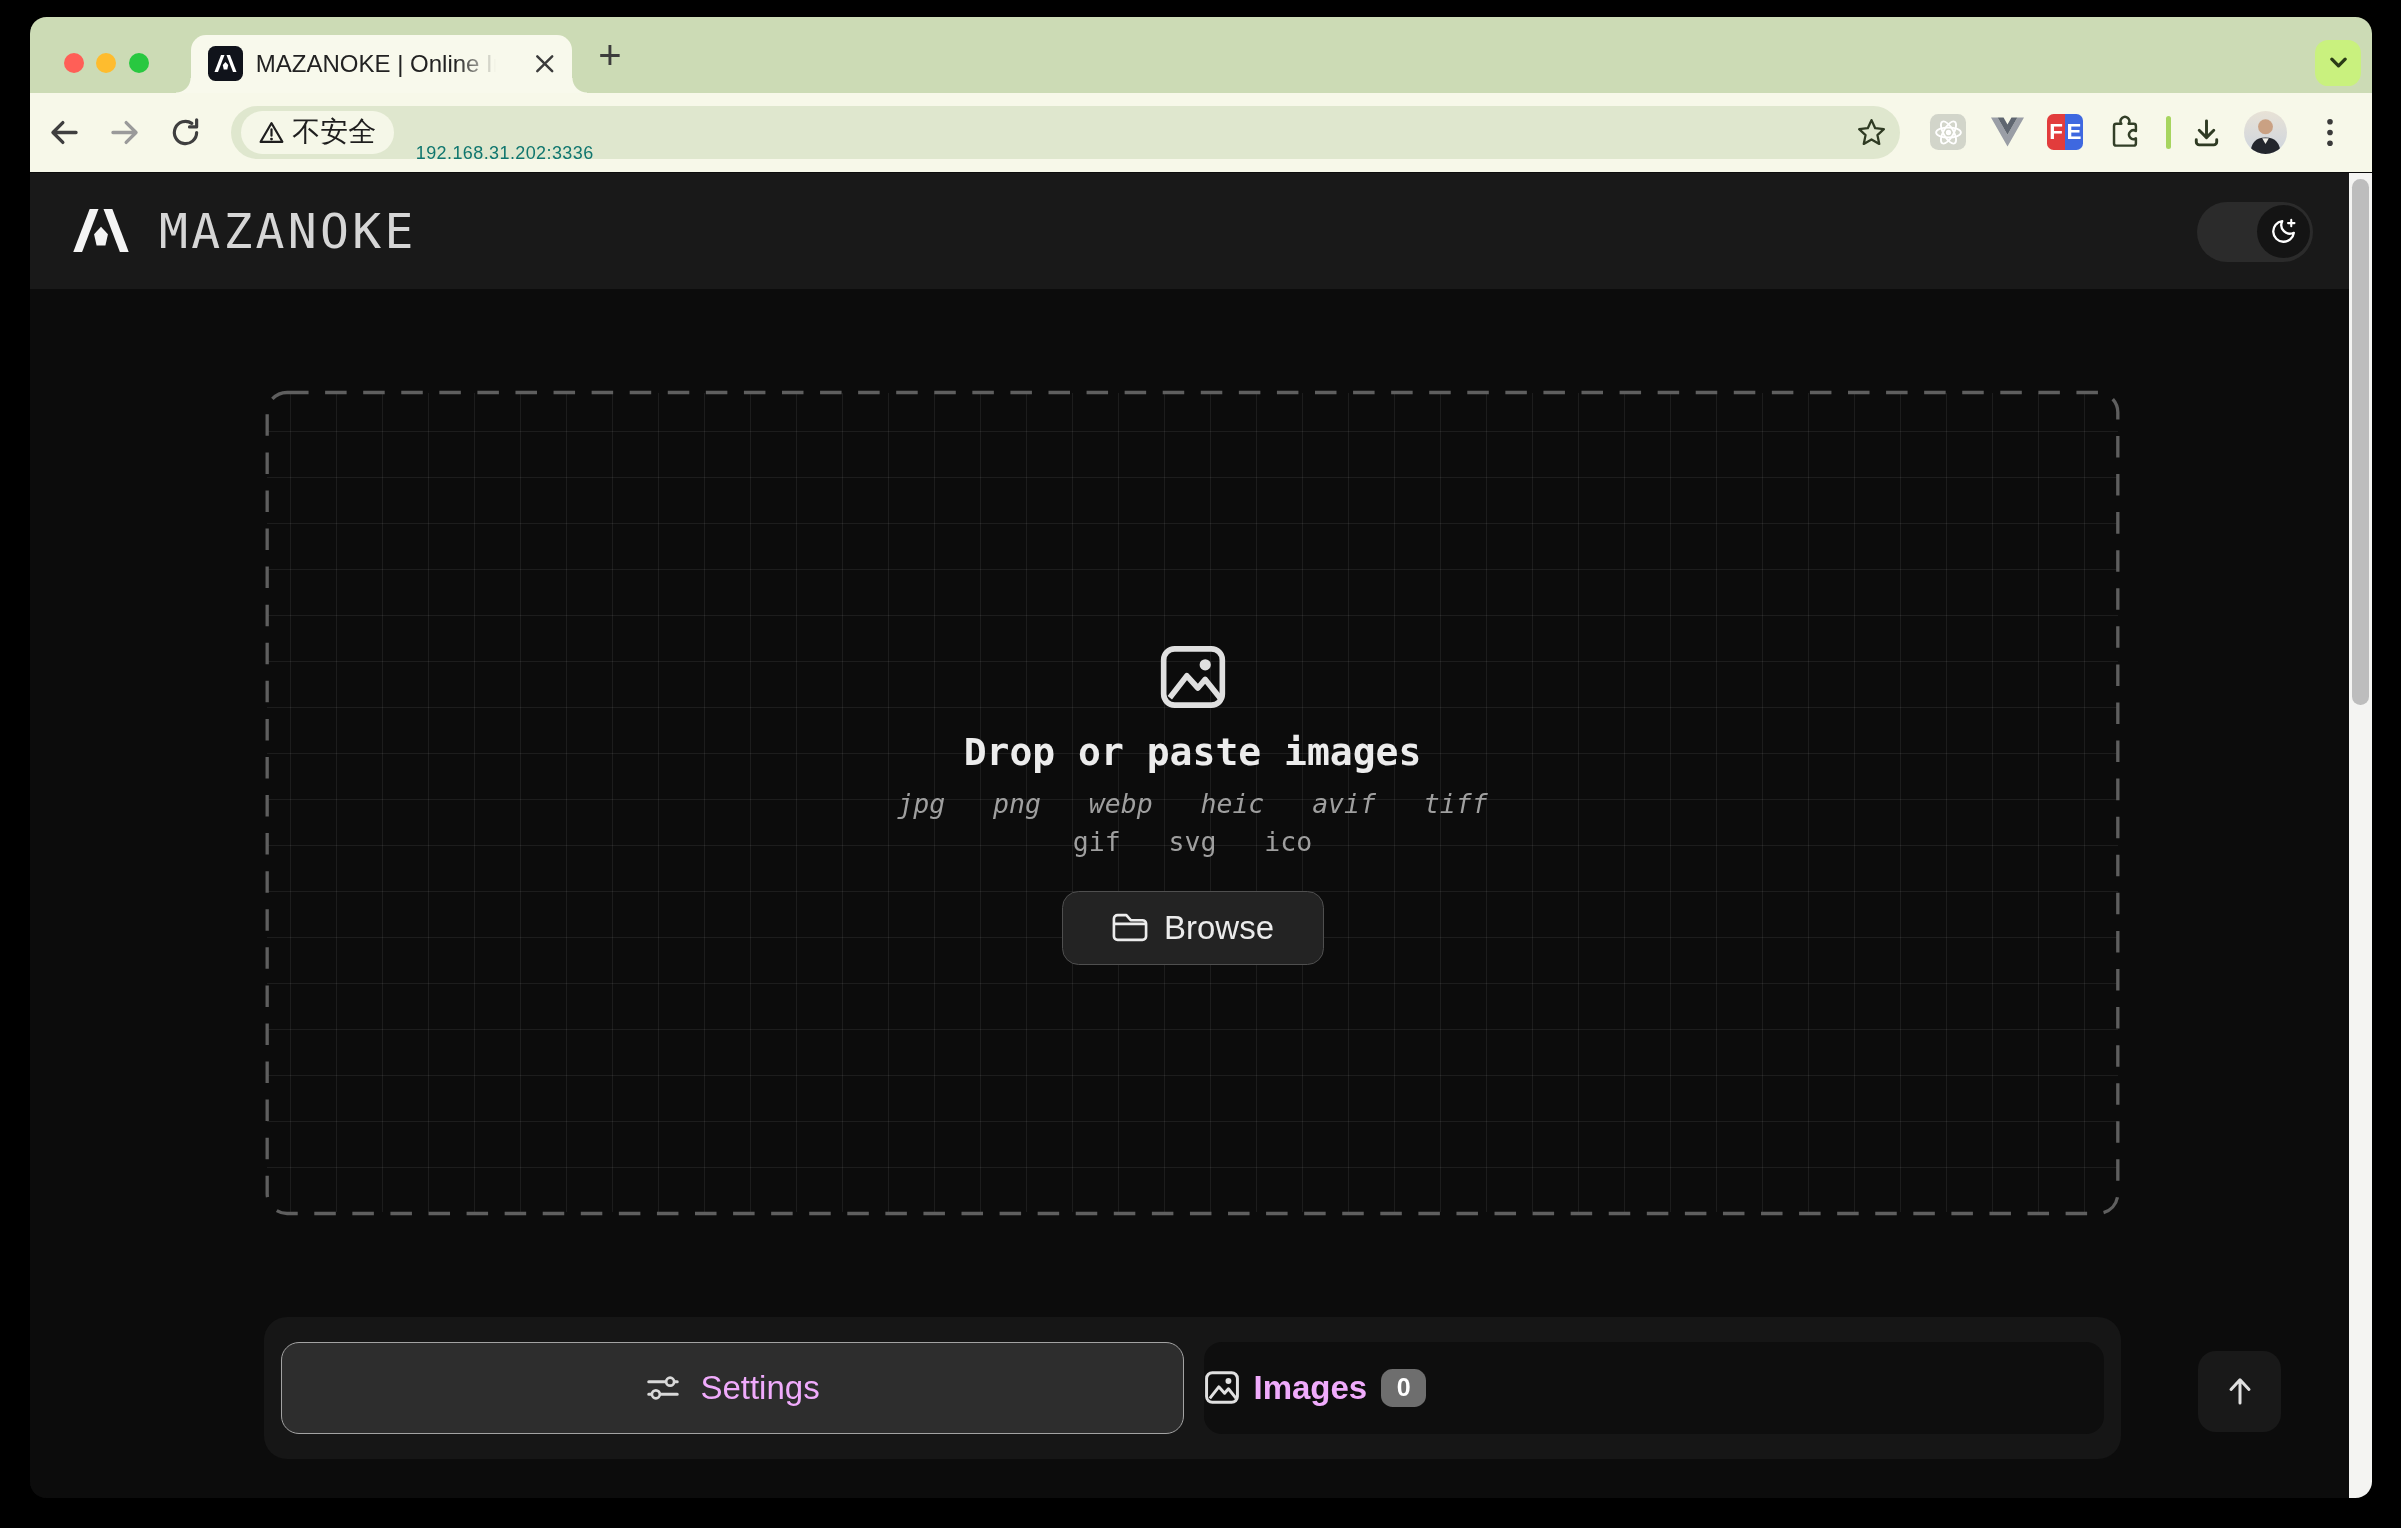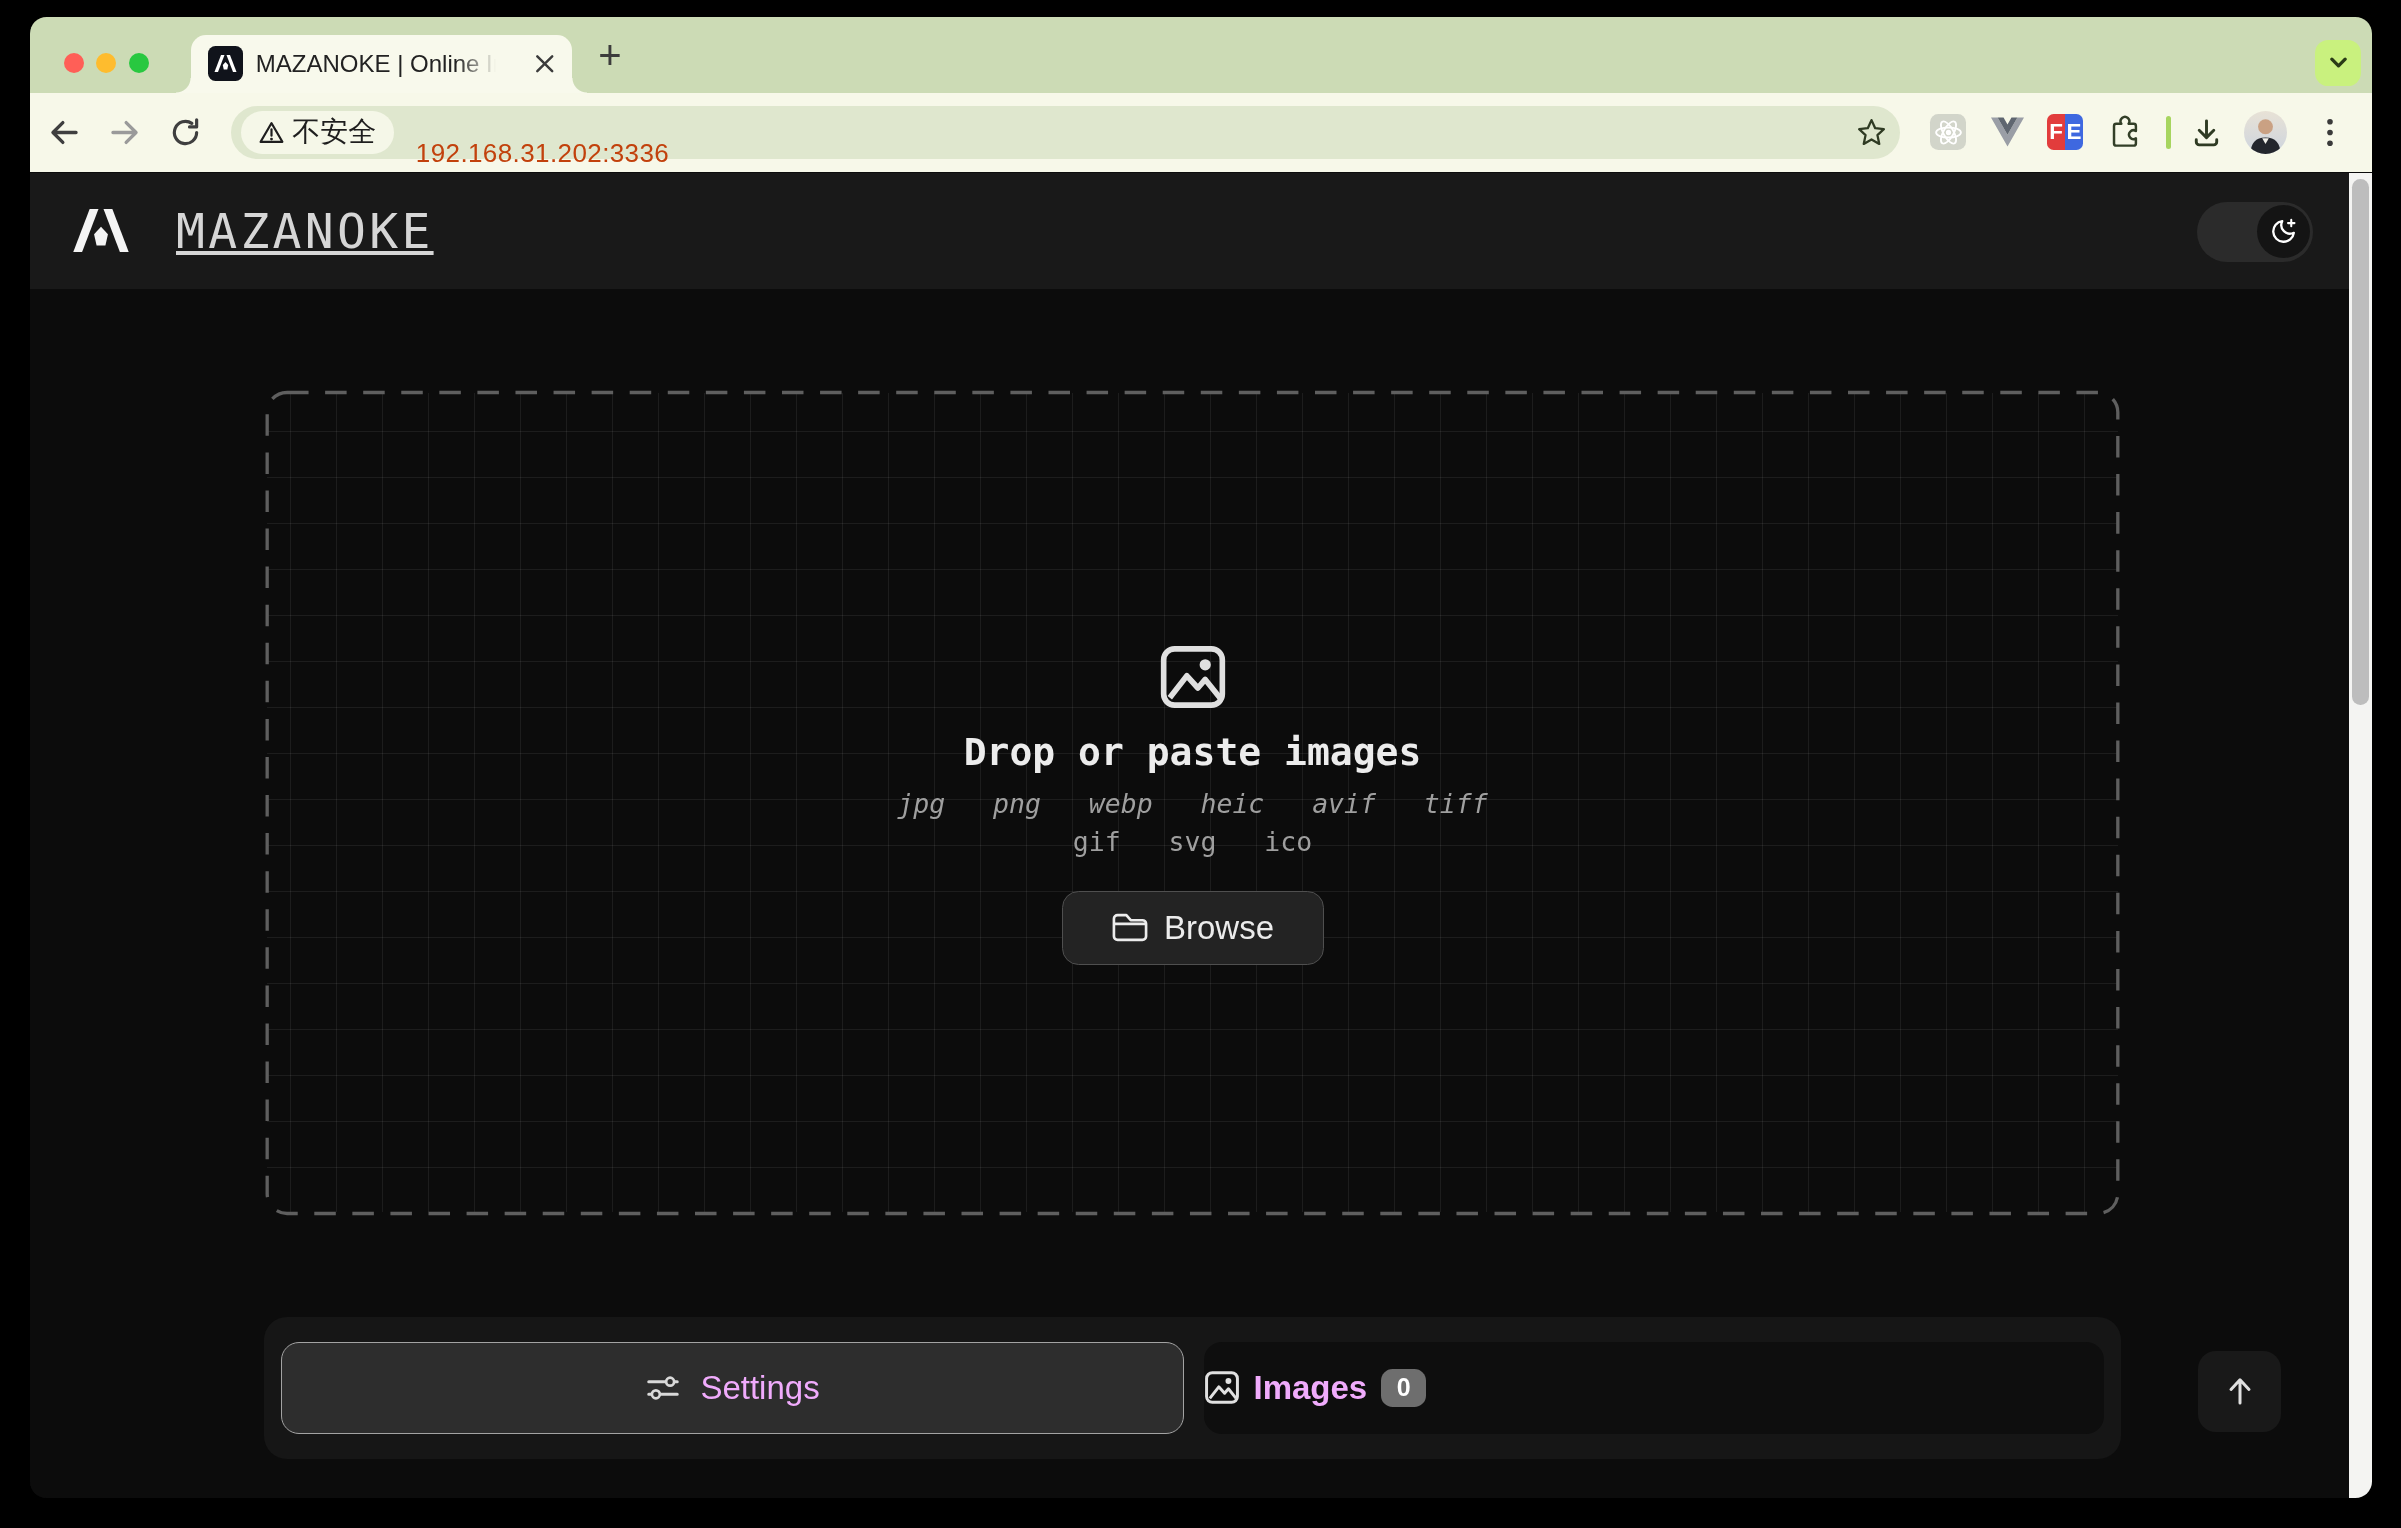--- a/index.html
+++ b/index.html
@@ -34,38 +34,38 @@
             border-radius:13.2px; background:#c9f17e; display:flex; align-items:center; justify-content:center; }
 
   
   .toolbar { position:absolute; left:0; top:76px; width:100%; height:79px; background:#f7f8e9; }
   .nav-ico { position:absolute; top:21.5px; width:36px; height:36px; display:flex; align-items:center; justify-content:center; }
   .omnibox { position:absolute; left:201px; top:13.2px; width:1669px; height:53px; border-radius:26.5px;
              background:#dfe7ce; display:flex; align-items:center; }
   .sec-chip { margin-left:10px; height:43px; border-radius:21.5px; background:#f5f7e8;
               display:flex; align-items:center; padding:0 18px; gap:8.3px; flex:none; }
   .sec-chip span { font-size:28px; color:#1e1e1e; font-family:"DejaVu Sans", sans-serif; }
-  .url { margin-left:21.5px; font-size:26px; color:#c2410c; letter-spacing:0.4px;margin-top:43px; }
+  .url { margin-left:21.5px; font-size:18px; color:#0f766e; letter-spacing:0.4px;margin-top:43px; }
   .omni-star { position:absolute; right:11.6px; top:10px; width:33px; height:33px; }
   .ext { position:absolute; top:21.5px; width:36px; height:36px; display:flex; align-items:center; justify-content:center; }
   .react-bg { width:36px; height:36px; border-radius:8.3px; background:#d2d5ca; display:flex; align-items:center; justify-content:center; }
   .fe-box { width:36px; height:36px; border-radius:6.6px; overflow:hidden; display:flex; font-weight:bold; font-size:22.4px; color:#fff; }
   .fe-box i { flex:1; font-style:normal; display:flex; align-items:center; justify-content:center; }
   .fe-f { background:#e23c3c; } .fe-e { background:#3e68e0; }
   .tsep { position:absolute; left:2136px; top:23px; width:5px; height:33px; border-radius:2.5px; background:#a7d55f; }
   .avatar { position:absolute; left:2214px; top:18px; width:43px; height:43px; border-radius:50%;
             overflow:hidden; background:linear-gradient(180deg,#e8e2d6 0%,#cdd4de 100%); }
 
   
   .page { position:absolute; left:0; top:156px; width:2342px; height:1325px; background:#0c0c0c; overflow:hidden; }
   .appbar { position:absolute; left:0; top:0; width:100%; height:116px; background:#191919;
             display:flex; align-items:center; }
   .brand-logo { margin-left:36px; flex:none; }
-  .brand-name { margin-left:40px; font-family:"DejaVu Sans Mono", monospace; font-size:48px;
-                letter-spacing:3.3px; color:#d6d6d6;text-decoration:underline; }
+  .brand-name { margin-left:23px; font-family:"DejaVu Sans Mono", monospace; font-size:48px;
+                letter-spacing:3.3px; color:#d6d6d6; }
   .theme-toggle { position:absolute; left:2167px; top:29px; width:116px; height:60px; border-radius:30px;
                   background:#2b2b2b; }
   .theme-knob { position:absolute; right:3.3px; top:3.3px; width:53px; height:53px; border-radius:50%;
                 background:#141414; display:flex; align-items:center; justify-content:center; }
 
   .dropzone { position:absolute; left:234px; top:217px; width:1857px; height:826px; }
   .dz-grid { position:absolute; inset:3.3px; border-radius:18px; overflow:hidden;
      background-image:
        linear-gradient(rgba(255,255,255,0.07) 0.8px, transparent 0.8px),
        linear-gradient(90deg, rgba(255,255,255,0.07) 0.8px, transparent 0.8px);

